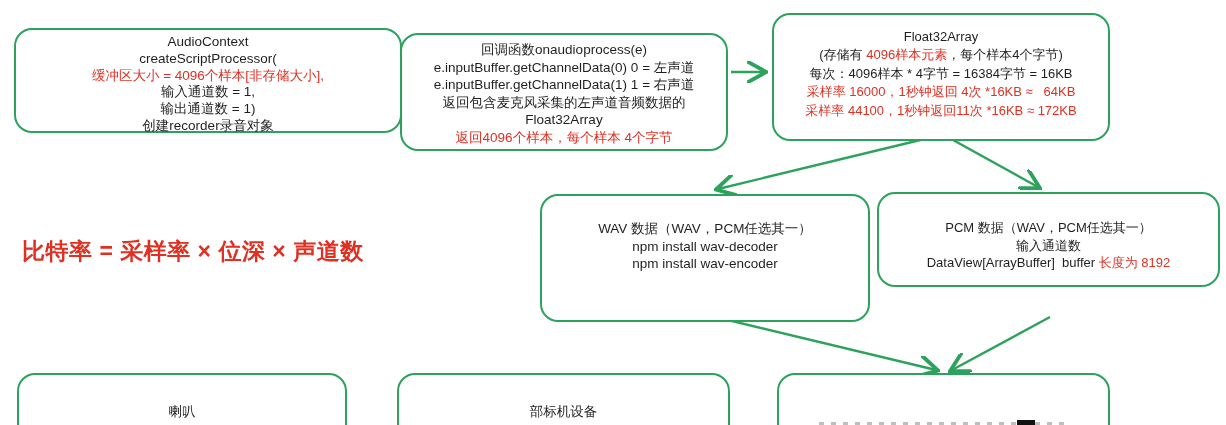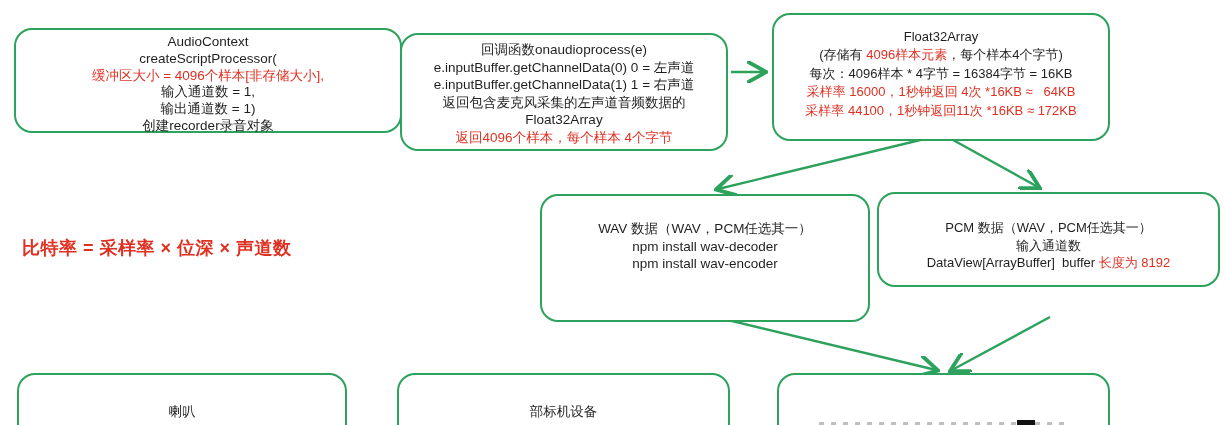--- a/index.html
+++ b/index.html
@@ -37,21 +37,21 @@
 
   #box-pcm     {left:877px; top:192px; width:343px; height:95px; padding-top:25px;}
   #box-pcm .line{line-height:17.6px;font-size:13px;}
 
   #box-speaker {left:17px;  top:373px; width:330px; height:95px;  padding-top:28px;}
   #box-device  {left:397px; top:373px; width:333px; height:95px;  padding-top:28px;}
   #box-netty   {left:777px; top:373px; width:333px; height:95px;  padding-top:13px;}
 
   .formula{
     position:absolute;left:22px;top:236px;width:400px;
-    font-size:18px;font-weight:bold;color:var(--red);
+    font-size:23px;font-weight:bold;color:var(--red);
     letter-spacing:0.5px;white-space:pre;
   }
 
   svg.arrows{position:absolute;left:0;top:0;width:1226px;height:425px;pointer-events:none;}
   svg.arrows line{stroke:var(--green);stroke-width:2.4;}
 
   
   .cutoff-line{
     position:absolute;left:40px;top:47px;width:250px;height:3px;opacity:.55;
     background:repeating-linear-gradient(90deg,#8a8a8a 0 5px,transparent 5px 12px);

